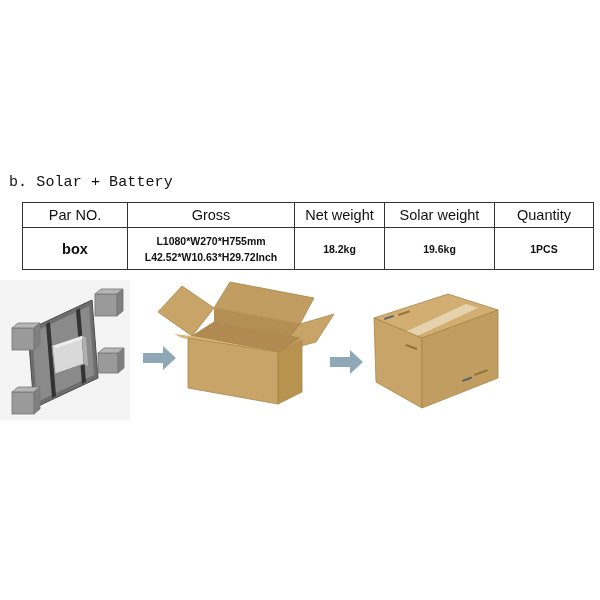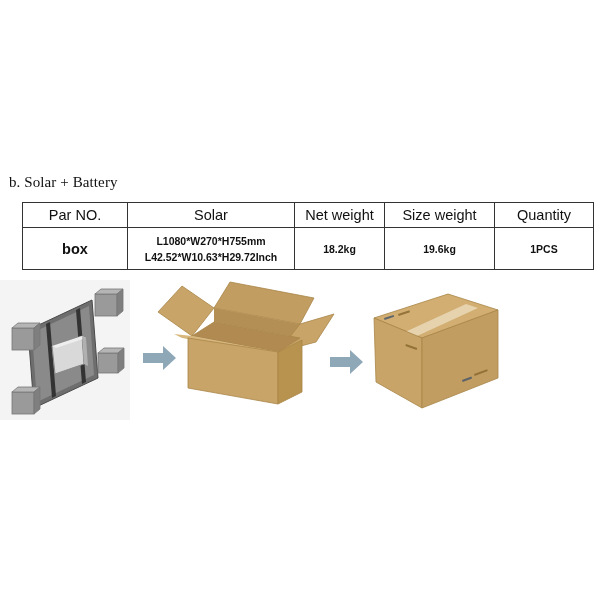--- a/index.html
+++ b/index.html
@@ -12,21 +12,21 @@
       height: 600px;
       position: relative;
       overflow: hidden;
       font-family: "Liberation Sans", sans-serif;
       color: #111;
     }
     .section-title {
       position: absolute;
       left: 9px;
       top: 174px;
-      font-family: Liberation Serif, serif;
+      font-family: Liberation Mono, monospace;
       font-size: 15px;
       color: #111;
       letter-spacing: 0.1px;
     }
     table.spec {
       position: absolute;
       left: 22px;
       top: 202px;
       width: 571px;
       border-collapse: collapse;
@@ -79,23 +79,23 @@
   <colgroup>
     <col style="width:105px">
     <col style="width:167px">
     <col style="width:90px">
     <col style="width:110px">
     <col style="width:99px">
   </colgroup>
   <thead>
     <tr>
       <th>Par NO.</th>
-      <th>Solar</th>
+      <th>Gross</th>
       <th>Net weight</th>
-      <th>Size weight</th>
+      <th>Solar weight</th>
       <th>Quantity</th>
     </tr>
   </thead>
   <tbody>
     <tr>
       <td class="big">box</td>
       <td class="small">
         <div>L1080*W270*H755mm</div>
         <div>L42.52*W10.63*H29.72Inch</div>
       </td>

